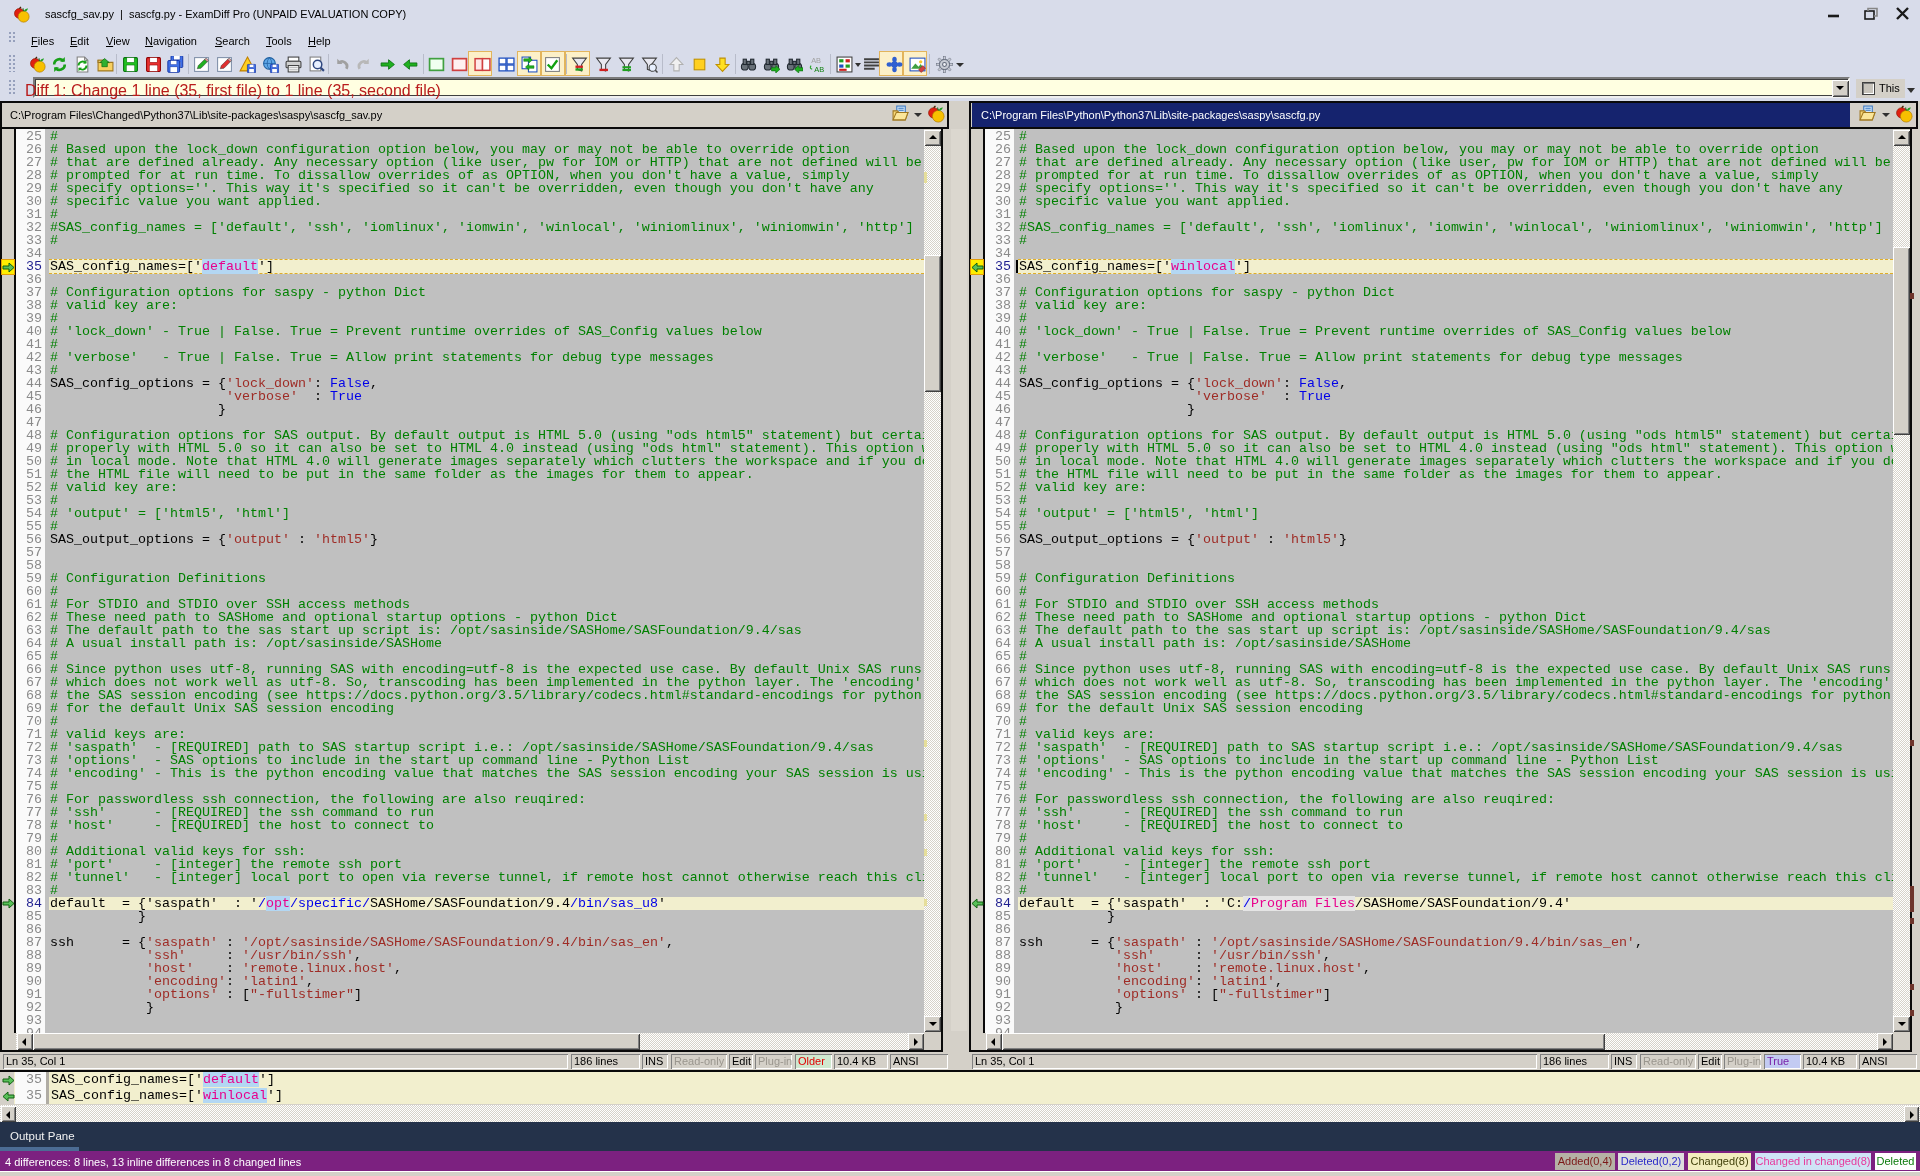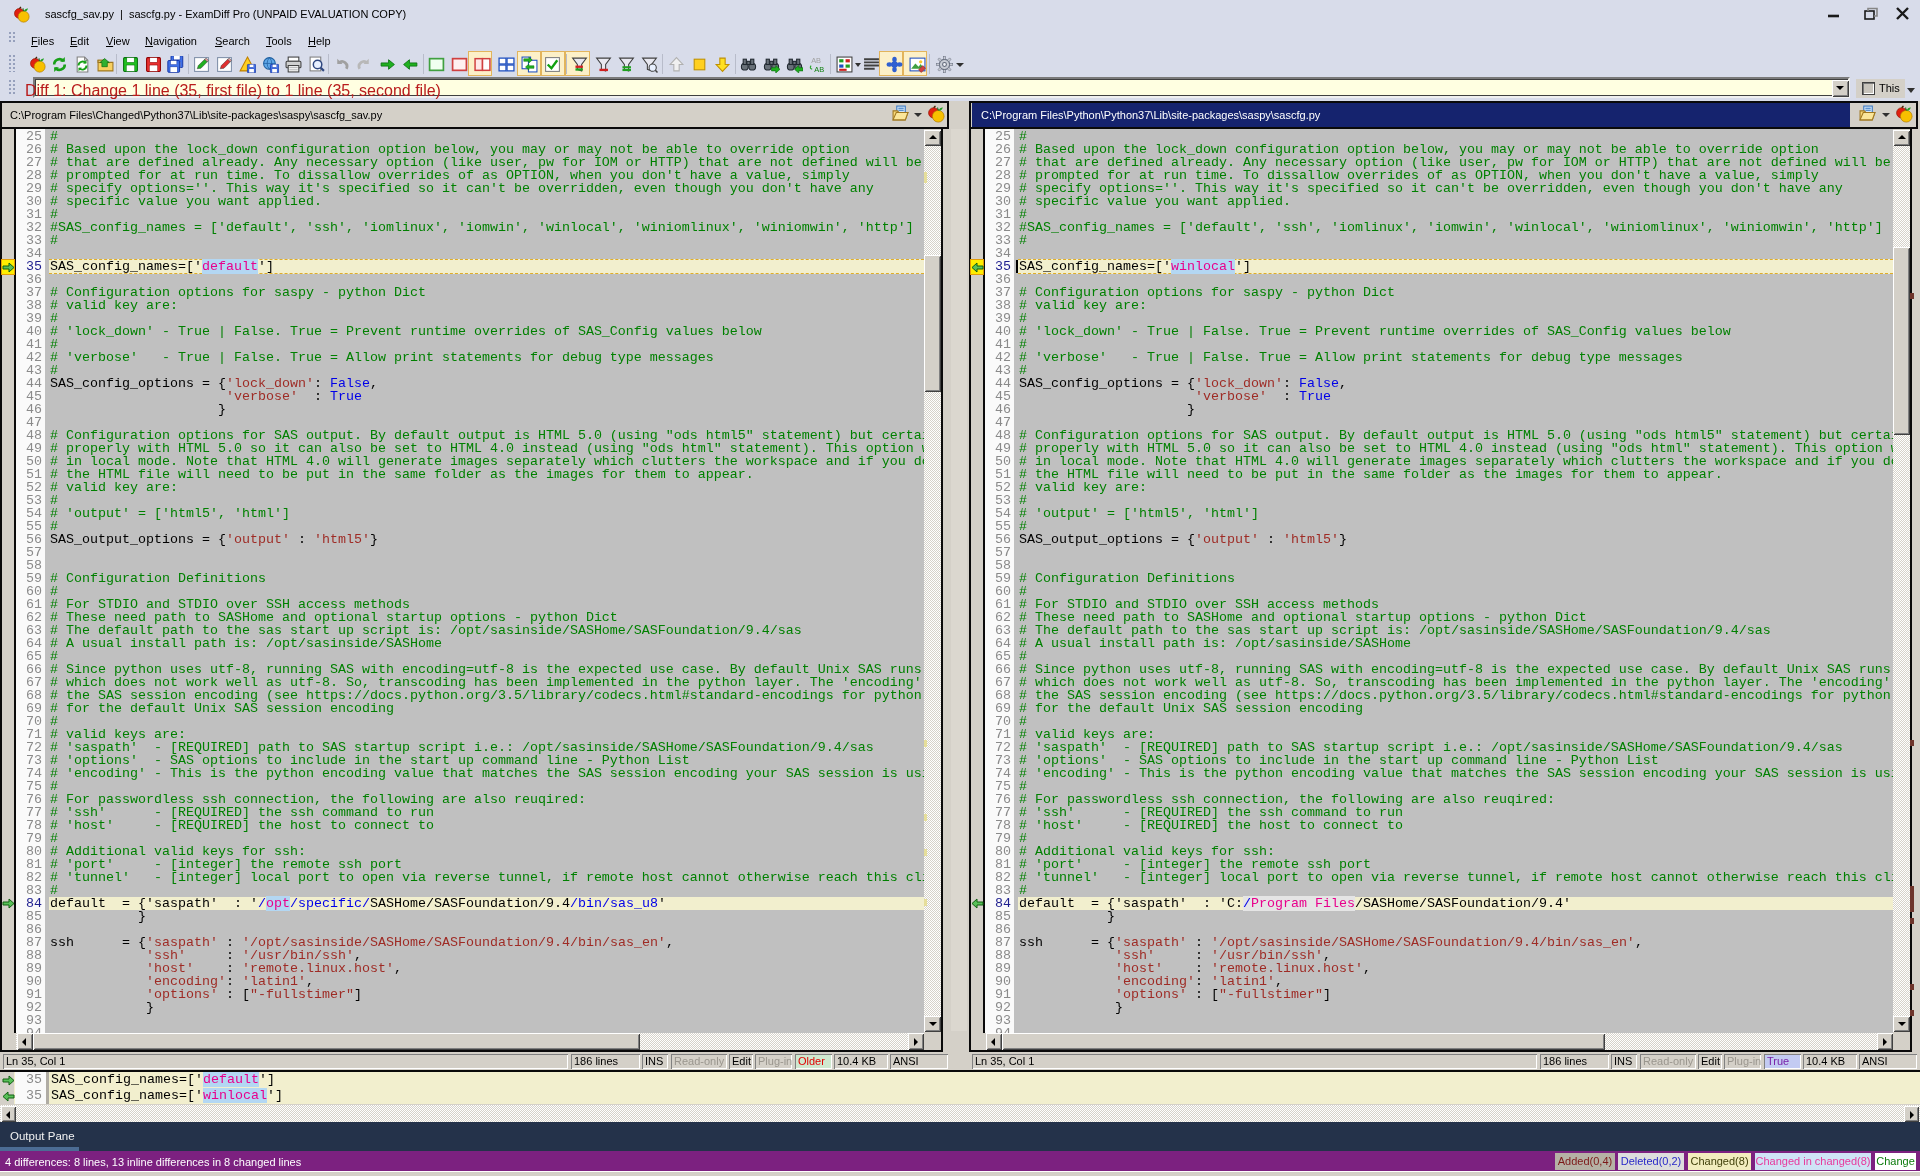--- a/index.html
+++ b/index.html
@@ -740,15 +740,15 @@
 <div class="abs" style="left:0;top:1122px;width:1920px;height:29px;background:#24324a;"></div>
 <div class="abs" style="left:10px;top:1130px;font-size:11.5px;color:#f2f2f2;">Output Pane</div>
 <div class="abs" style="left:0;top:1147px;width:79px;height:4px;background:#4c6c94;"></div>
 
 <div class="abs" style="left:0;top:1151px;width:1920px;height:20px;background:#7c2180;"></div>
 <div class="abs" style="left:5px;top:1156px;font-size:11px;color:#fff;">4 differences: 8 lines, 13 inline differences in 8 changed lines</div>
 <div class="badge" style="left:1555px;width:60px;background:#b5b1a5;color:#7c1818;">Added(0,4)</div>
     <div class="badge" style="left:1618px;width:66px;background:#dddddd;color:#2828c8;">Deleted(0,2)</div>
     <div class="badge" style="left:1688px;width:63px;background:#f2edbe;color:#40400a;">Changed(8)</div>
     <div class="badge" style="left:1755px;width:116px;background:#cfe3f6;color:#e8389c;">Changed in changed(8)</div>
-    <div class="badge" style="left:1875px;width:41px;background:#ffffff;color:#0a7a0a;">Change</div>
+    <div class="badge" style="left:1875px;width:41px;background:#ffffff;color:#0a7a0a;">Deleted</div>
 <div class="abs" style="left:0;top:1171px;width:1920px;height:5px;background:#d4d0c8;border-top:1px solid #ffffff;"></div>
 
 </div>
 </body></html>

